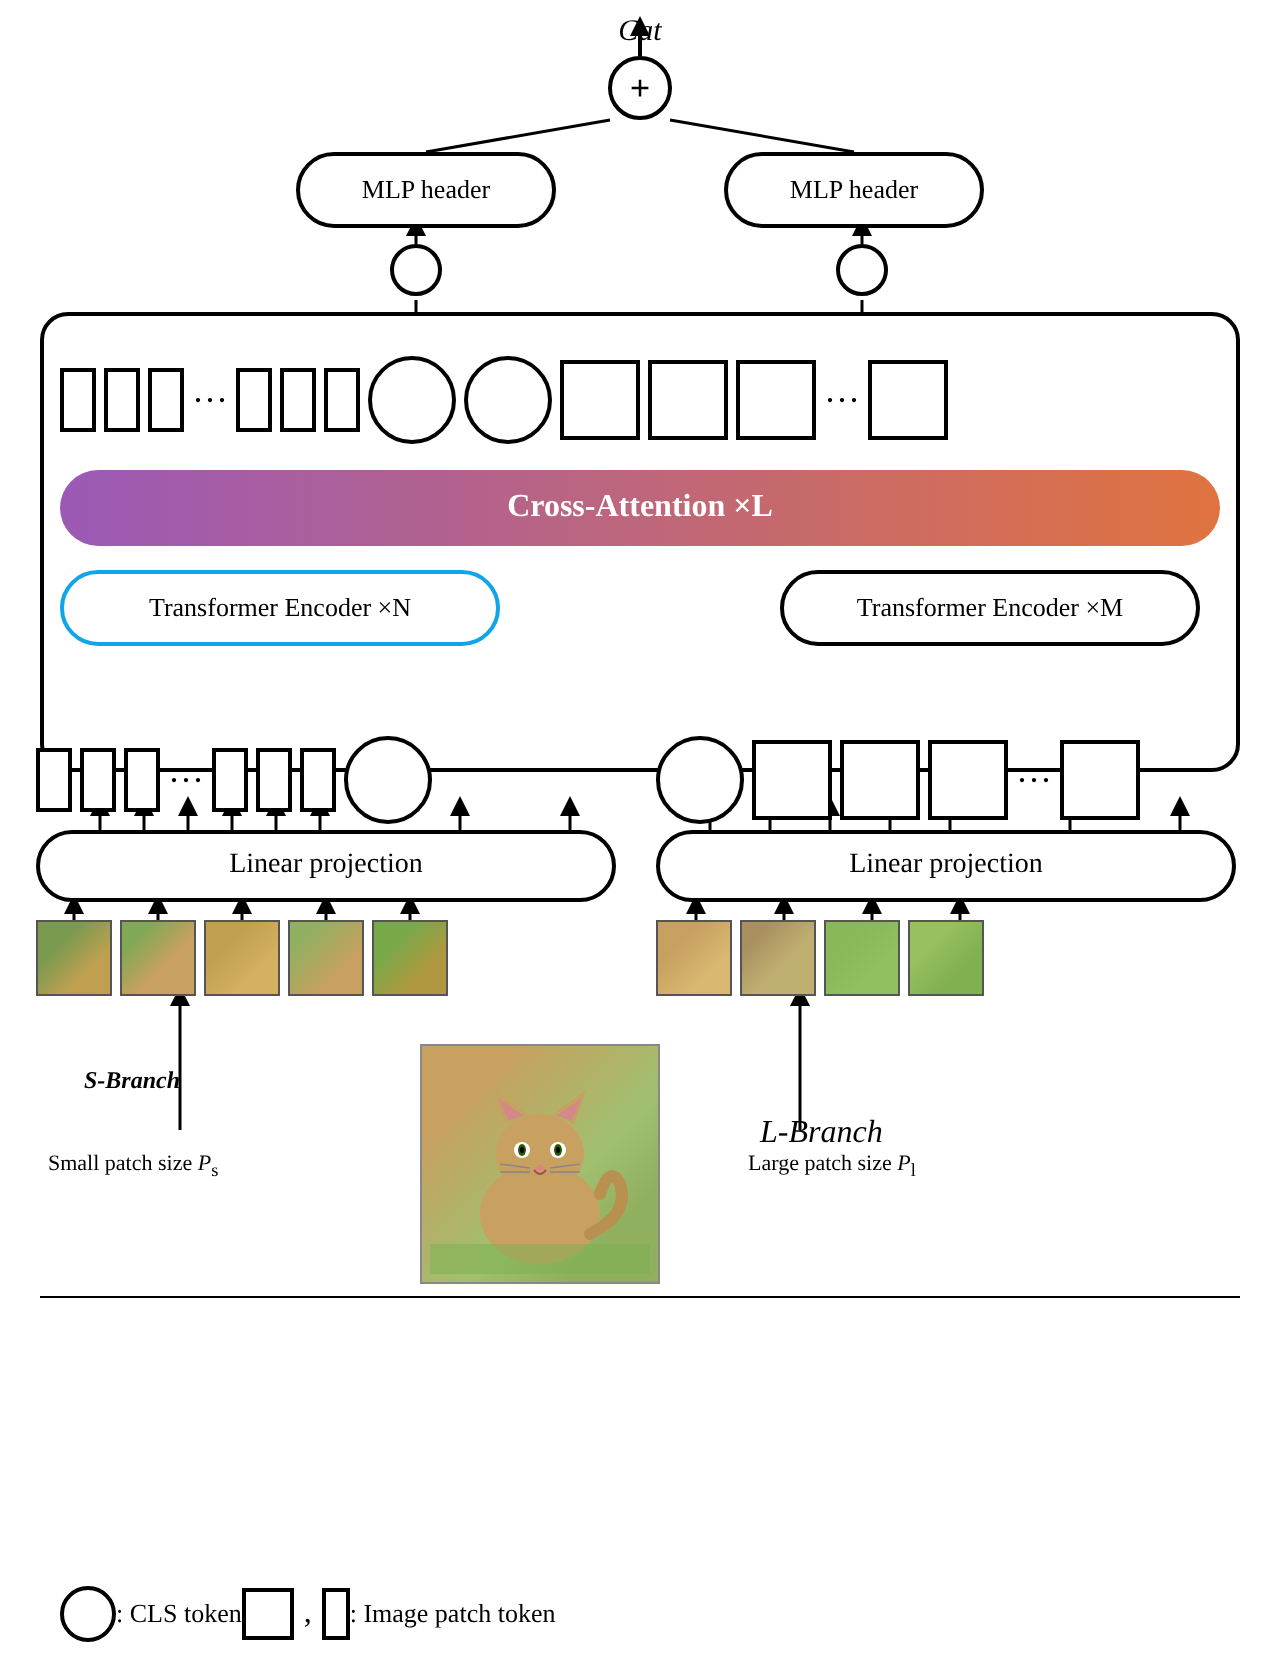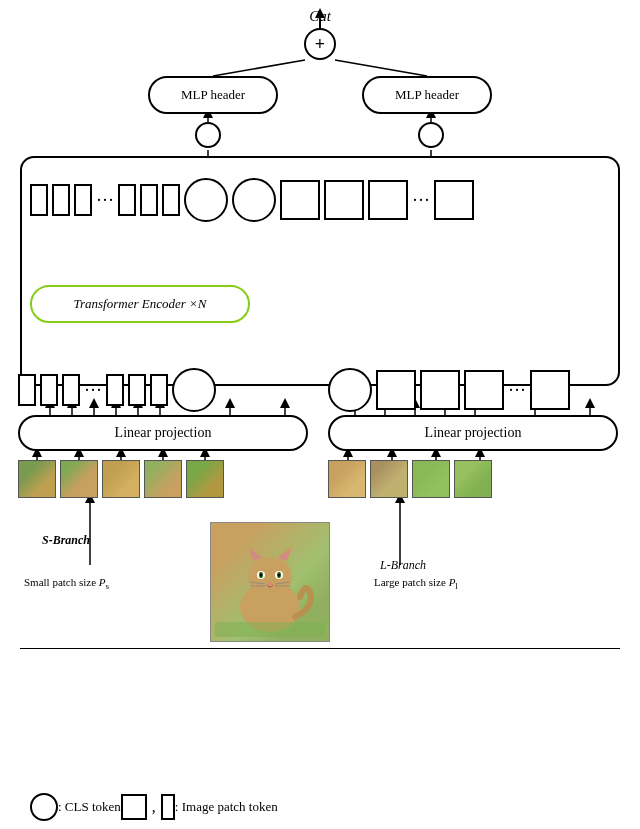--- a/index.html
+++ b/index.html
@@ -144,28 +144,27 @@
       font-weight: bold;
     }
 
     
     .sub-encoder-left {
       position: absolute;
       top: 285px;
       left: 30px;
       width: 220px;
       height: 38px;
-      border: 2px solid #84cc16;
+      border: 2px solid #0ea5e9;
       border-radius: 20px;
       display: flex;
       align-items: center;
       justify-content: center;
       font-size: 13px;
       background: #fff;
-      font-style: italic;
     }
 
     .sub-encoder-right {
       position: absolute;
       top: 285px;
       left: 390px;
       width: 210px;
       height: 38px;
       border: 2px solid #000;
       border-radius: 20px;
@@ -501,22 +500,24 @@
     <div class="tok-rect"></div>
     <div class="tok-circle-lg"></div>
     <div class="tok-circle-lg"></div>
     <div class="tok-rect-lg"></div>
     <div class="tok-rect-lg"></div>
     <div class="tok-rect-lg"></div>
     <div class="tok-dots">···</div>
     <div class="tok-rect-lg"></div>
   </div>
 
+  <div class="cross-attention-bar">Cross-Attention ×L</div>
 
   <div class="sub-encoder-left">Transformer Encoder ×N</div>
+  <div class="sub-encoder-right">Transformer Encoder ×M</div>
 
   <div class="token-row-left">
     <div class="tok-rect"></div>
     <div class="tok-rect"></div>
     <div class="tok-rect"></div>
     <div class="tok-dots">···</div>
     <div class="tok-rect"></div>
     <div class="tok-rect"></div>
     <div class="tok-rect"></div>
     <div class="tok-circle-lg"></div>
@@ -579,21 +580,21 @@
       <line x1="60" y1="57" x2="75" y2="55" stroke="#888" stroke-width="0.8"></line>
       <line x1="60" y1="59" x2="75" y2="59" stroke="#888" stroke-width="0.8"></line>
 
       <path d="M80,90 Q100,80 95,65 Q90,55 85,70" stroke="#b89050" stroke-width="6" fill="none" stroke-linecap="round"></path>
 
       <rect x="0" y="95" width="110" height="15" fill="#7ab050" opacity="0.5"></rect>
     </svg>
   </div>
 
   <div style="position:absolute;top:533px;left:42px;font-size:12px;font-style:italic;font-weight:bold;">S-Branch</div>
-  <div style="position:absolute;top:558px;left:380px;font-size:12px;font-style:italic;">L-Branch</div>
+  <div style="position:absolute;top:558px;left:380px;font-size:16px;font-style:italic;">L-Branch</div>
 
   <div style="position:absolute;top:576px;left:24px;font-size:11px;">
     Small patch size <em>P</em><sub>s</sub>
   </div>
   <div style="position:absolute;top:576px;left:374px;font-size:11px;">
     Large patch size <em>P</em><sub>l</sub>
   </div>
 
   <div style="position:absolute;top:648px;left:20px;width:600px;height:1px;background:#000;"></div>
 

